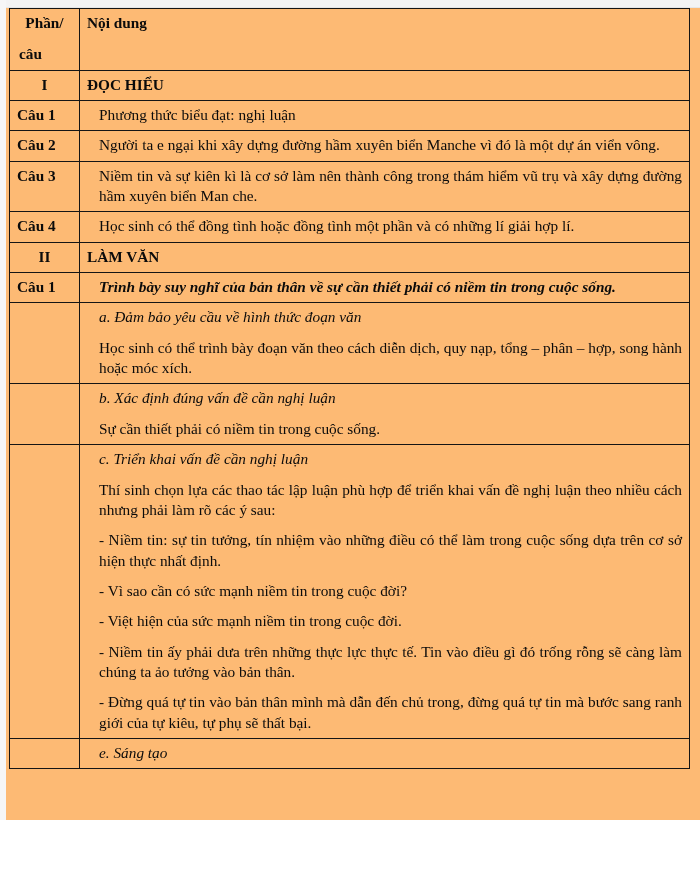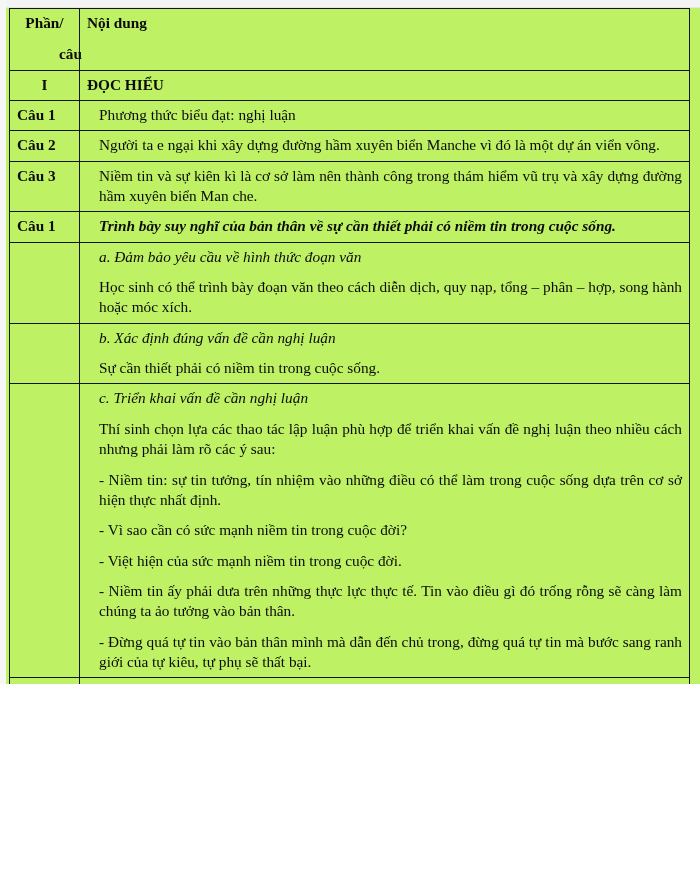--- a/index.html
+++ b/index.html
@@ -11,23 +11,23 @@
     width: 700px;
     height: 882px;
     font-family: "Liberation Serif", "DejaVu Serif", serif;
     color: #0b0b0b;
     -webkit-font-smoothing: antialiased;
   }
 
   .page {
     position: relative;
     width: 700px;
-    height: 684px;
+    height: 820px;
     box-sizing: border-box;
-    background: #bef264;
+    background: #fdba74;
     overflow: hidden;
   }
 
   
   .scan-edge-top {
     position: absolute;
     top: 0; left: 0;
     width: 700px;
     height: 7px;
     background: #f3f3f3;
@@ -69,21 +69,21 @@
   }
   .label-cell.center { text-align: center; padding-left: 7px; }
   .label-cell.empty  { padding: 0; }
 
   .head-cell {
     font-weight: bold;
     text-align: center;
     padding-top: 5px;
     padding-bottom: 6px;
   }
-  .head-cell .l2 { display: block; text-align: left; padding-left: 2px; margin-top: 11px; margin-left: 40px; }
+  .head-cell .l2 { display: block; text-align: left; padding-left: 2px; margin-top: 11px; }
 
   .head-body {
     font-weight: bold;
     padding-top: 7px;
   }
 
   .bold-body { font-weight: bold; }
   .bolditalic-body { font-weight: bold; font-style: italic; }
 
   .body-cell p {
@@ -142,21 +142,31 @@
         </td>
       </tr>
 
       <tr>
         <td class="label-cell">Câu 3</td>
         <td class="body-cell">
           <p>Niềm tin và sự kiên kì là cơ sở làm nên thành công trong thám hiểm vũ trụ và xây dựng đường hầm xuyên biển Man che.</p>
         </td>
       </tr>
 
-
+      <tr>
+        <td class="label-cell">Câu 4</td>
+        <td class="body-cell">
+          <p class="nojust">Học sinh có thể đồng tình hoặc đồng tình một phần và có những lí giải hợp lí.</p>
+        </td>
+      </tr>
+
+      <tr>
+        <td class="label-cell center">II</td>
+        <td class="body-cell bold-body">LÀM VĂN</td>
+      </tr>
 
       <tr>
         <td class="label-cell">Câu 1</td>
         <td class="body-cell bolditalic-body">
           <p>Trình bày suy nghĩ của bản thân về sự cần thiết phải có niềm tin trong cuộc sống.</p>
         </td>
       </tr>
 
       <tr>
         <td class="label-cell empty"></td>

